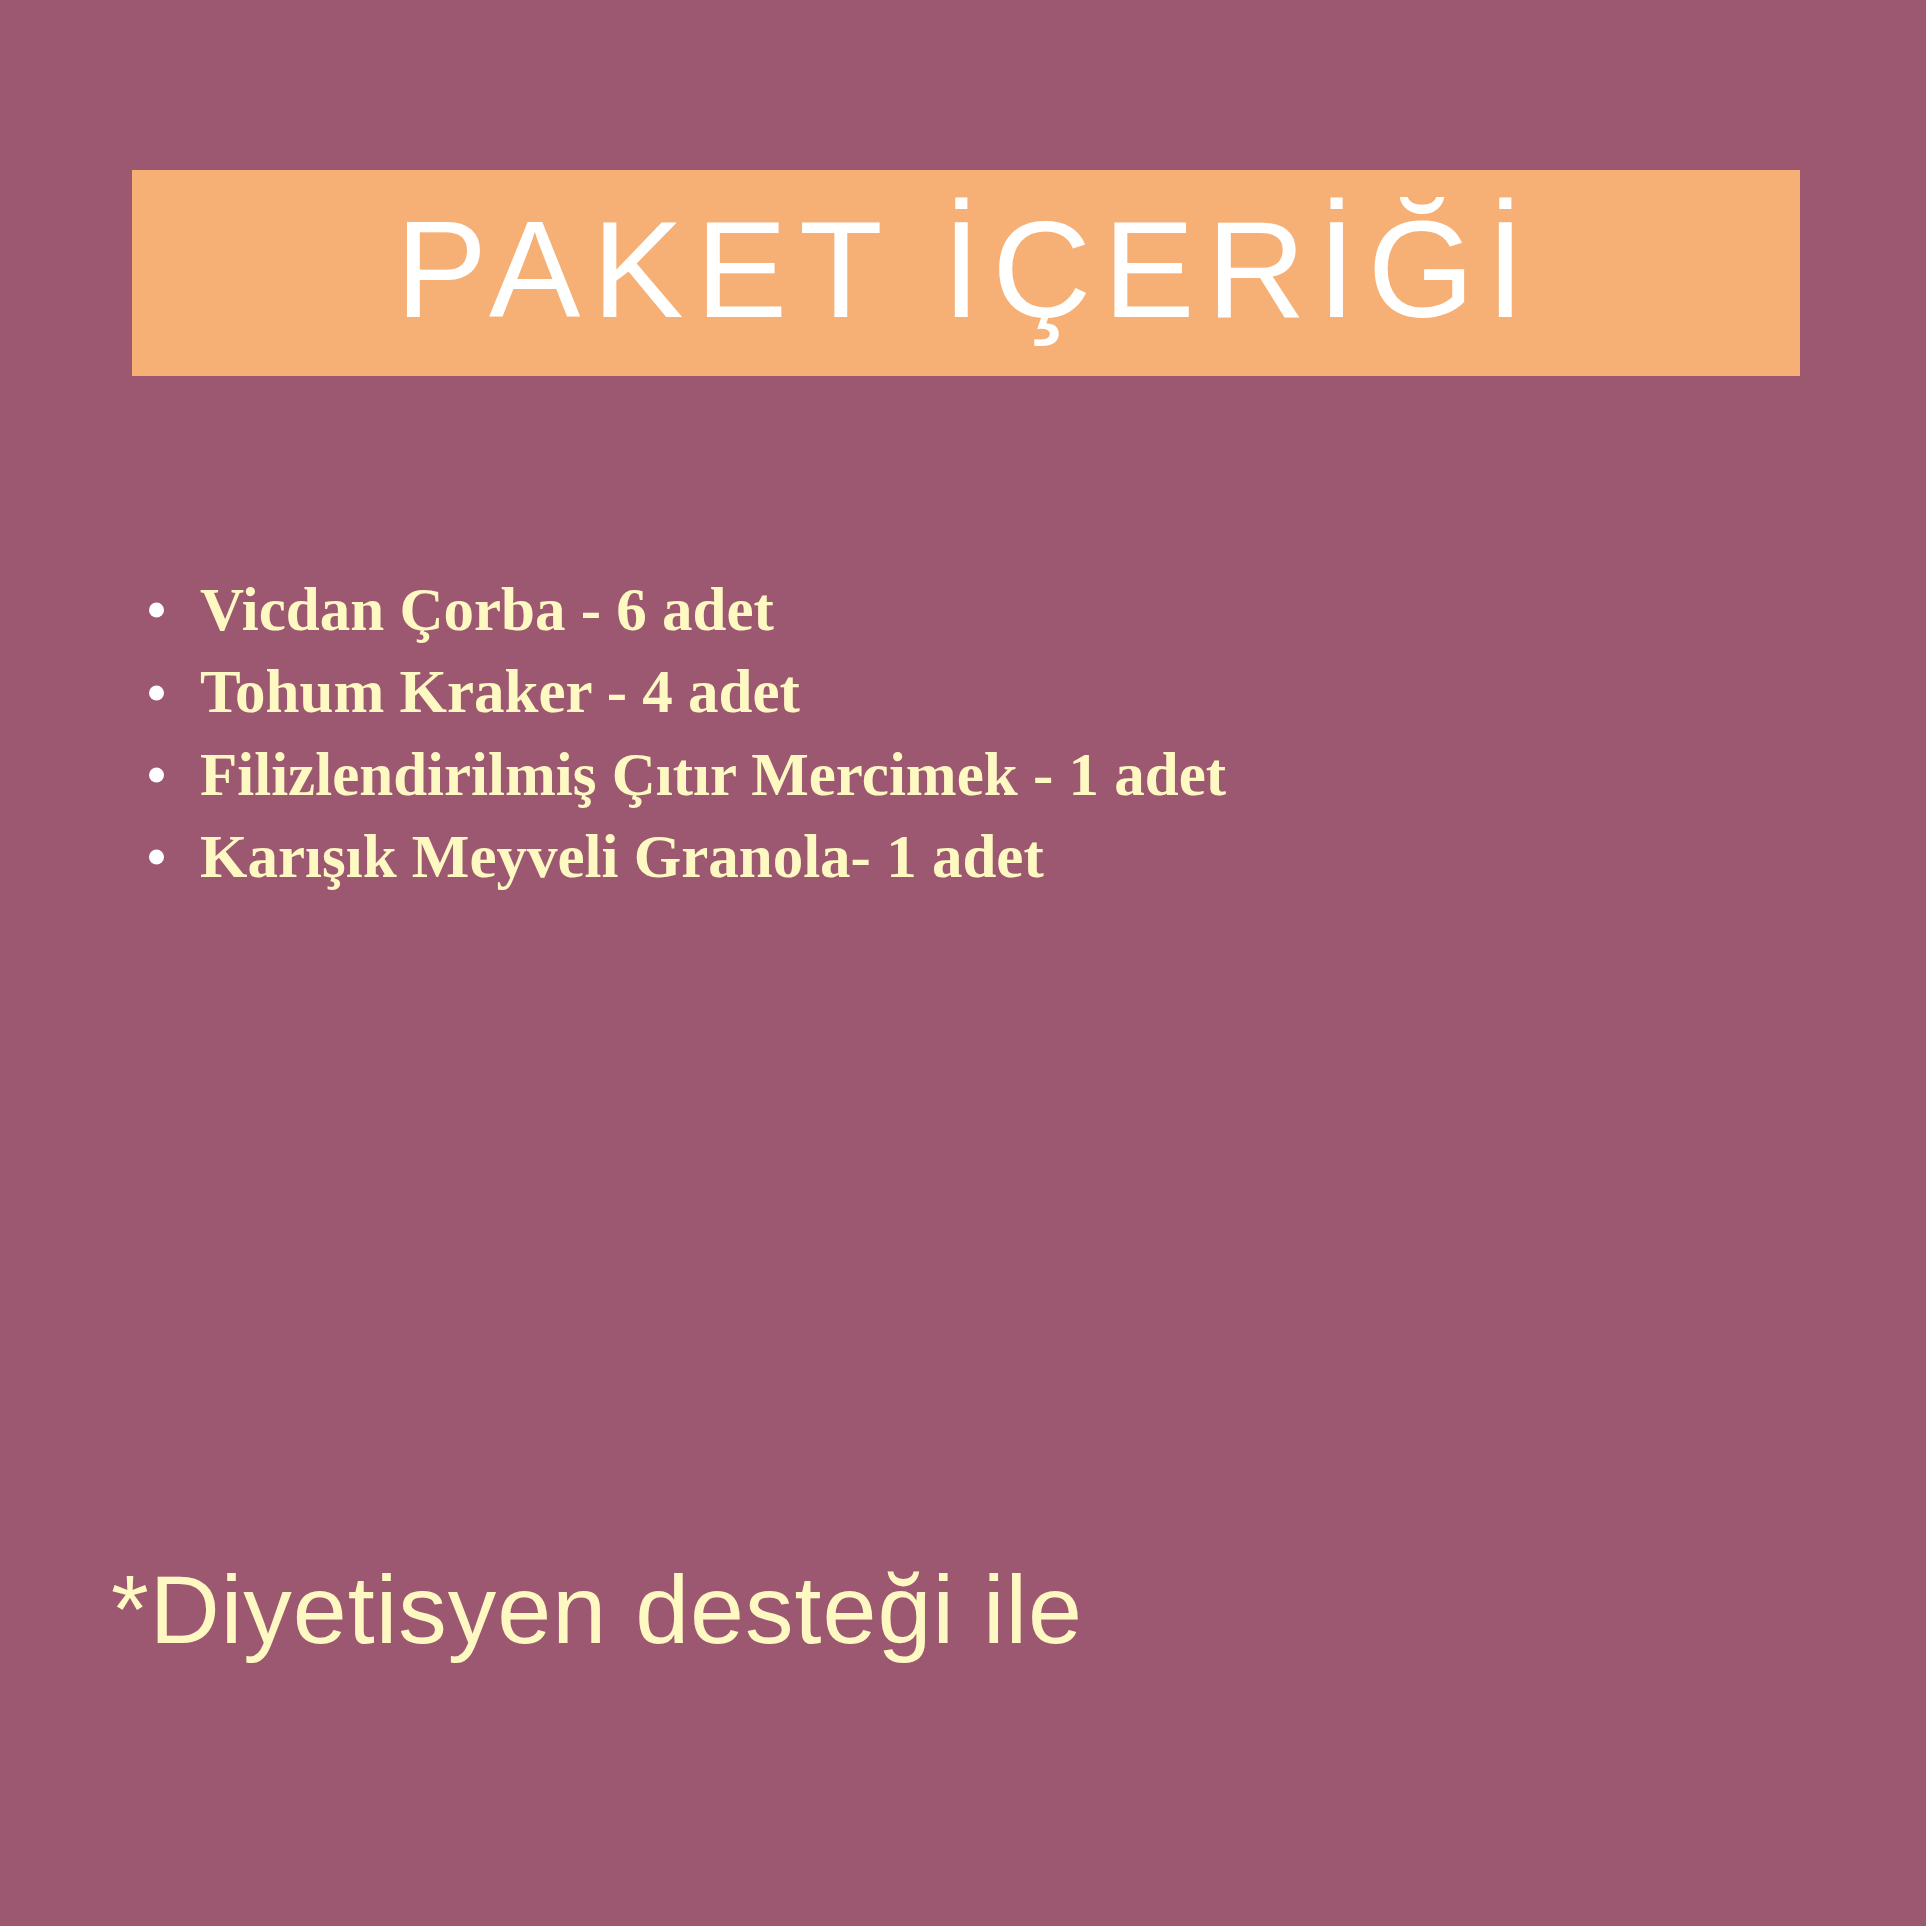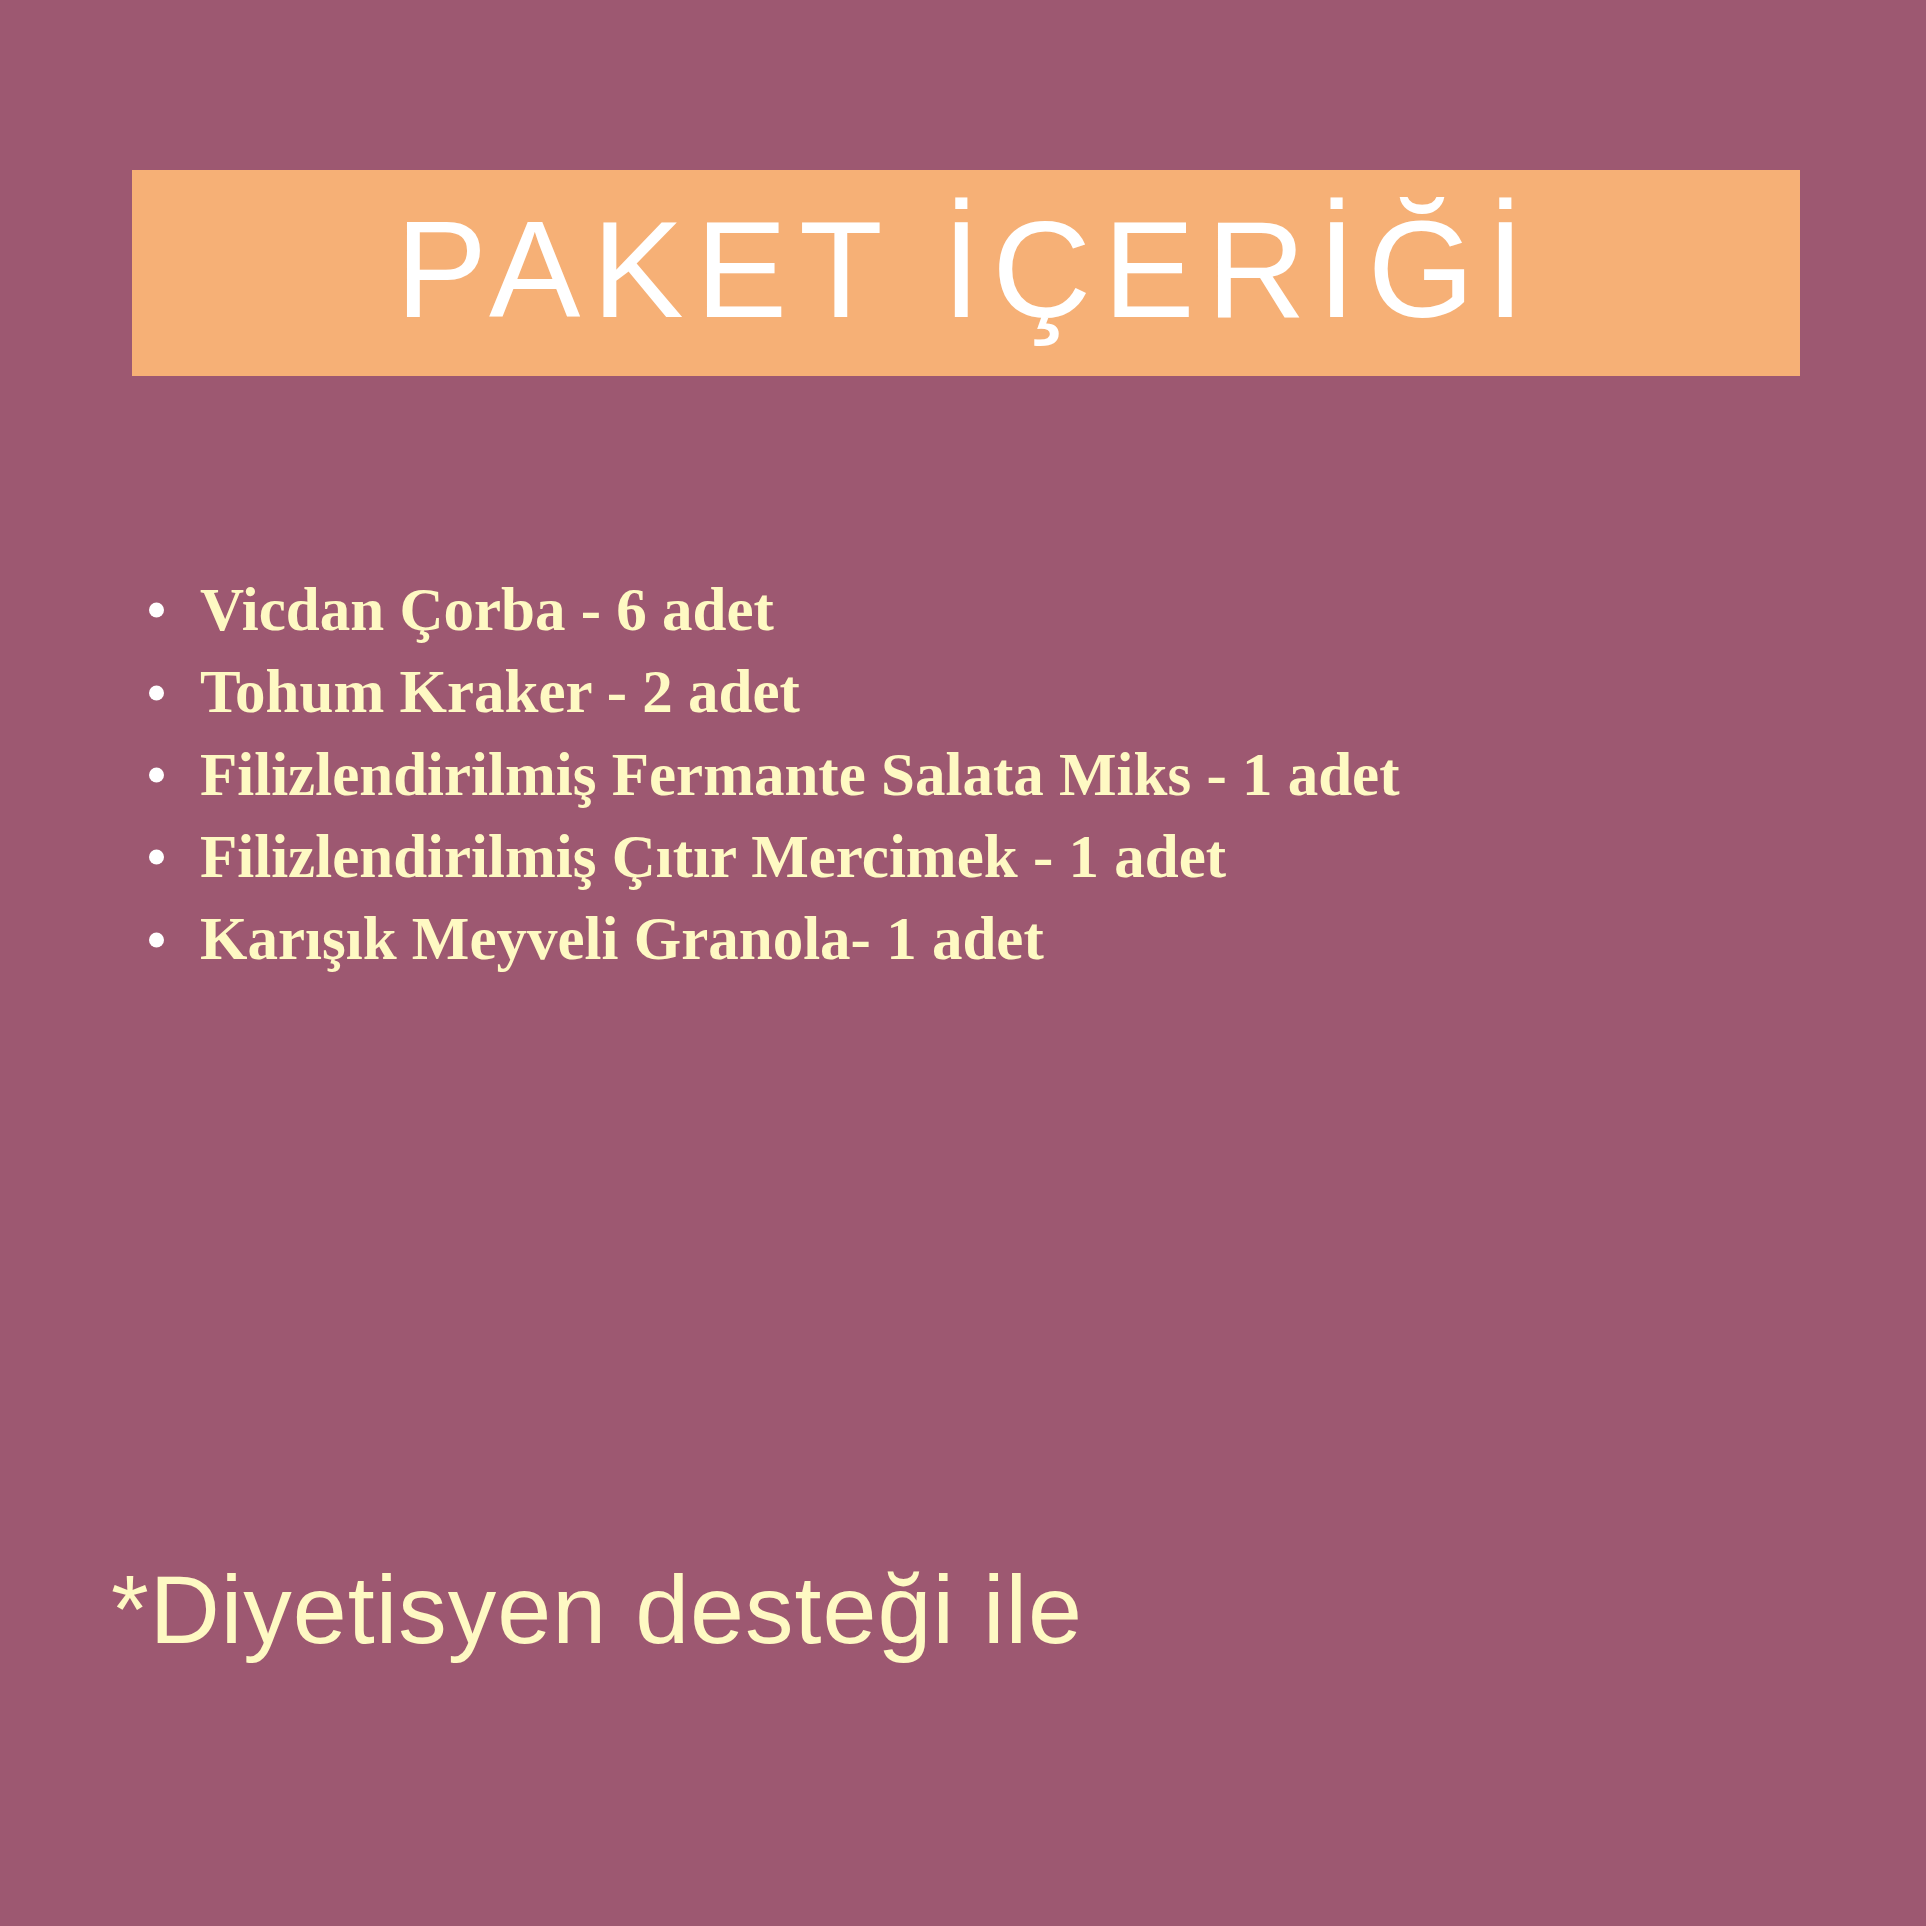--- a/index.html
+++ b/index.html
@@ -99,25 +99,21 @@
     <div class="title-text">PAKET İÇERİĞİ</div>
   </div>
 
   <ul class="content-list">
     <li>
       <span class="bullet"></span>
       <span>Vicdan Çorba - 6 adet</span>
     </li>
     <li>
       <span class="bullet"></span>
-      <span>Tohum Kraker - 2 adet</span>
-    </li>
-    <li>
-      <span class="bullet"></span>
-      <span>Filizlendirilmiş Fermante Salata Miks - 1 adet</span>
+      <span>Tohum Kraker - 4 adet</span>
     </li>
     <li>
       <span class="bullet"></span>
       <span>Filizlendirilmiş Çıtır Mercimek - 1 adet</span>
     </li>
     <li>
       <span class="bullet"></span>
       <span>Karışık Meyveli Granola- 1 adet</span>
     </li>
   </ul>

